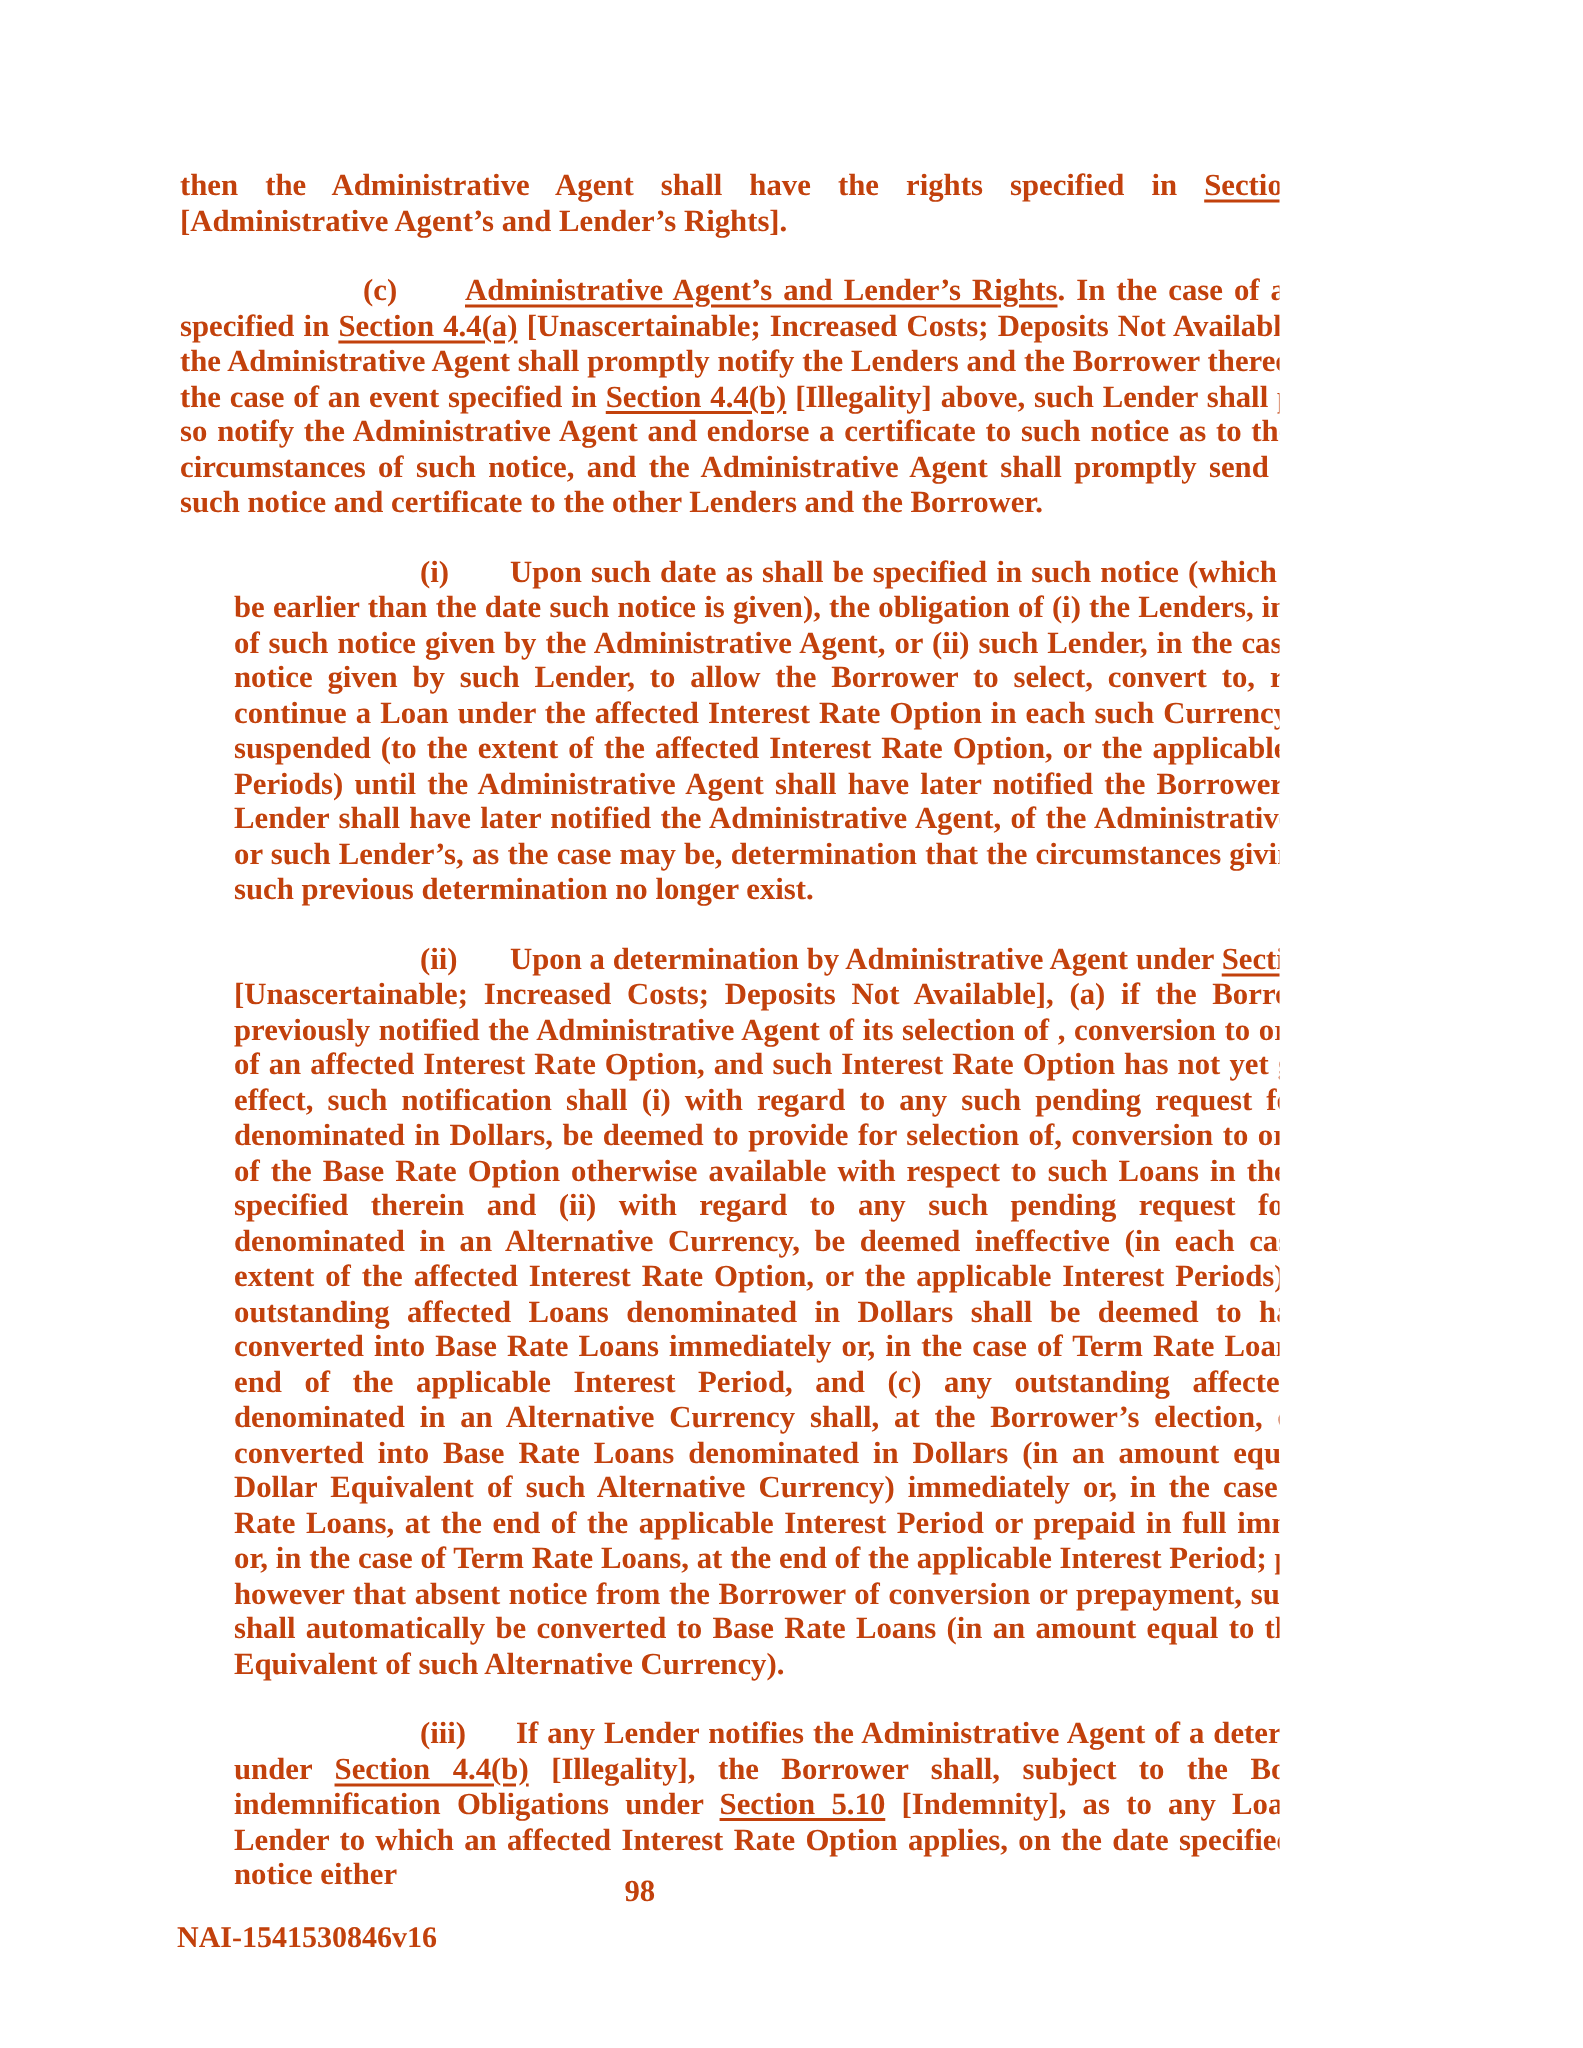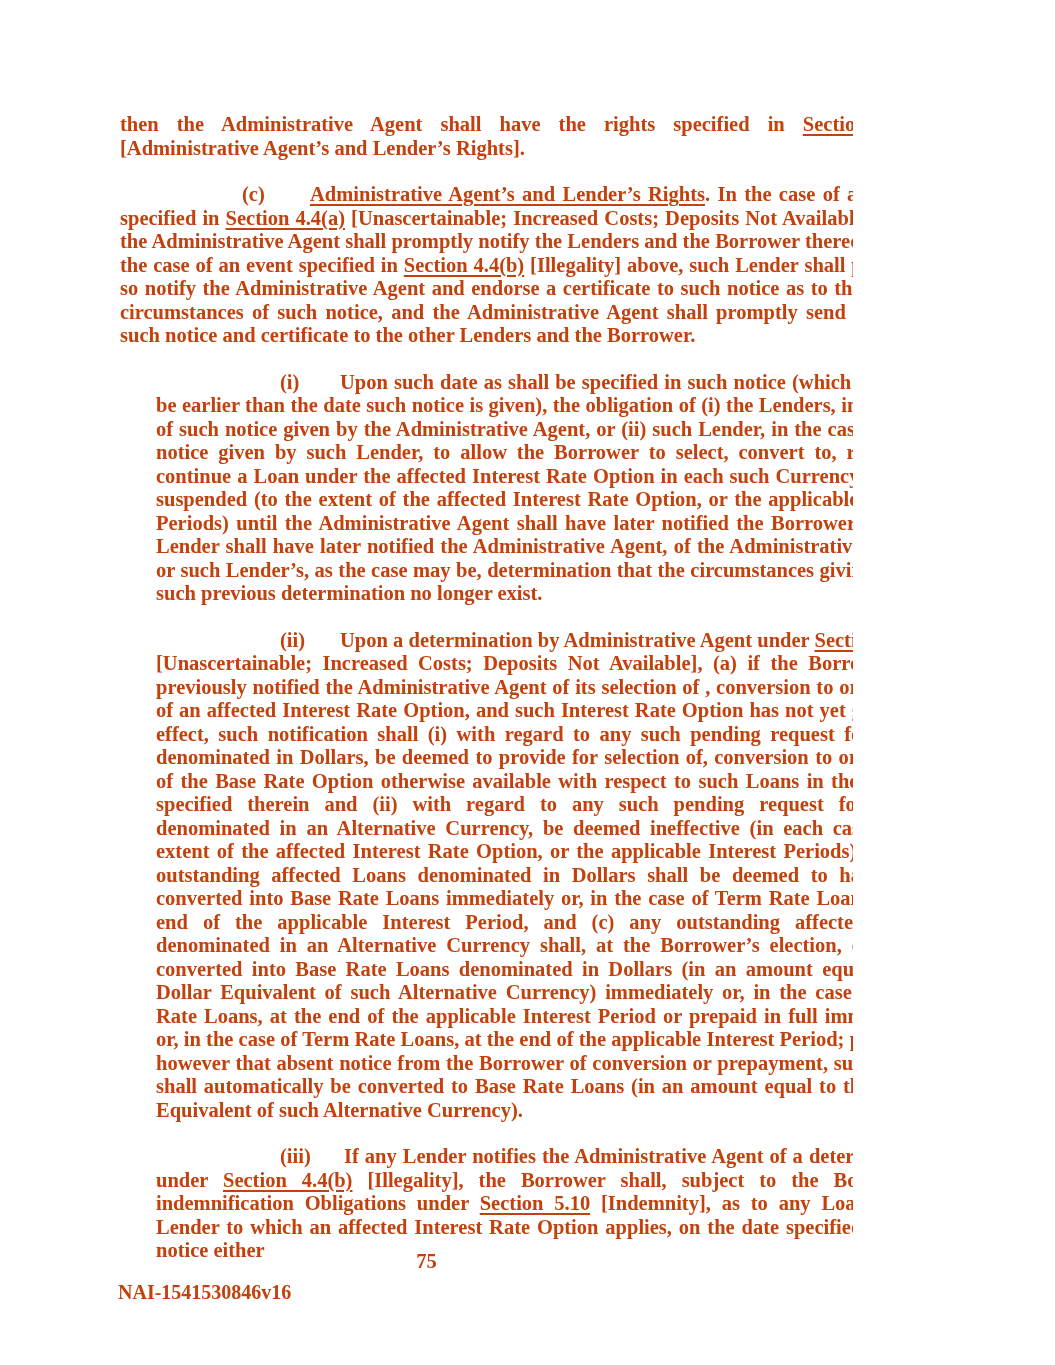--- a/index.html
+++ b/index.html
@@ -75,15 +75,15 @@
     <p class="para level-c"><span class="label label-c">(c)</span><span class="u">Administrative Agent’s and Lender’s Rights</span><span>.  In the case of any event specified in </span><span class="u">Section 4.4(a)</span><span> [Unascertainable; Increased Costs; Deposits Not Available] above, the Administrative Agent shall promptly notify the Lenders and the Borrower thereof, and in the case of an event specified in </span><span class="u">Section 4.4(b)</span><span> [Illegality] above, such Lender shall promptly so notify the Administrative Agent and endorse a certificate to such notice as to the specific circumstances of such notice, and the Administrative Agent shall promptly send copies of such notice and certificate to the other Lenders and the Borrower.</span></p>
 
     <p class="para block"><span class="label label-i">(i)</span><span>Upon such date as shall be specified in such notice (which shall not be earlier than the date such notice is given), the obligation of (i) the Lenders, in the case of such notice given by the Administrative Agent, or (ii) such Lender, in the case of such notice given by such Lender, to allow the Borrower to select, convert to, renew, or continue a Loan under the affected Interest Rate Option in each such Currency shall be suspended (to the extent of the affected Interest Rate Option, or the applicable Interest Periods) until the Administrative Agent shall have later notified the Borrower, or such Lender shall have later notified the Administrative Agent, of the Administrative Agent’s or such Lender’s, as the case may be, determination that the circumstances giving rise to such previous determination no longer exist.</span></p>
 
     <p class="para block"><span class="label label-ii">(ii)</span><span>Upon a determination by Administrative Agent under </span><span class="u">Section 4.4(a)</span><span> [Unascertainable; Increased Costs; Deposits Not Available], (a) if the Borrower has previously notified the Administrative Agent of its selection of , conversion to or renewal of an affected Interest Rate Option, and such Interest Rate Option has not yet gone into effect, such notification shall (i) with regard to any such pending request for Loans denominated in Dollars, be deemed to provide for selection of, conversion to or renewal of the Base Rate Option otherwise available with respect to such Loans in the amount specified therein and (ii) with regard to any such pending request for Loans denominated in an Alternative Currency, be deemed ineffective (in each case to the extent of the affected Interest Rate Option, or the applicable Interest Periods), (b) any outstanding affected Loans denominated in Dollars shall be deemed to have been converted into Base Rate Loans immediately or, in the case of Term Rate Loans, at the end of the applicable Interest Period, and (c) any outstanding affected Loans denominated in an Alternative Currency shall, at the Borrower’s election, either be converted into Base Rate Loans denominated in Dollars (in an amount equal to the Dollar Equivalent of such Alternative Currency) immediately or, in the case of Term Rate Loans, at the end of the applicable Interest Period or prepaid in full immediately or, in the case of Term Rate Loans, at the end of the applicable Interest Period; provided, however that absent notice from the Borrower of conversion or prepayment, such Loans shall automatically be converted to Base Rate Loans (in an amount equal to the Dollar Equivalent of such Alternative Currency).</span></p>
 
     <p class="para block"><span class="label label-iii">(iii)</span><span>If any Lender notifies the Administrative Agent of a determination under </span><span class="u">Section 4.4(b)</span><span> [Illegality], the Borrower shall, subject to the Borrower’s indemnification Obligations under </span><span class="u">Section 5.10</span><span> [Indemnity], as to any Loan of the Lender to which an affected Interest Rate Option applies, on the date specified in such notice either</span></p>
 
   </div>
 
-  <div class="footer-pagenum">75</div>
+  <div class="footer-pagenum">98</div>
   <div class="footer-id">NAI-1541530846v16</div>
 </div>
 
 </body></html>

